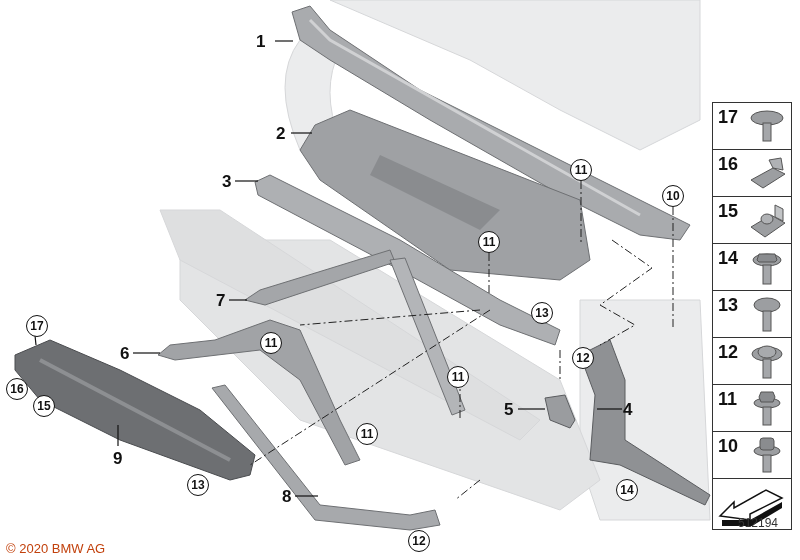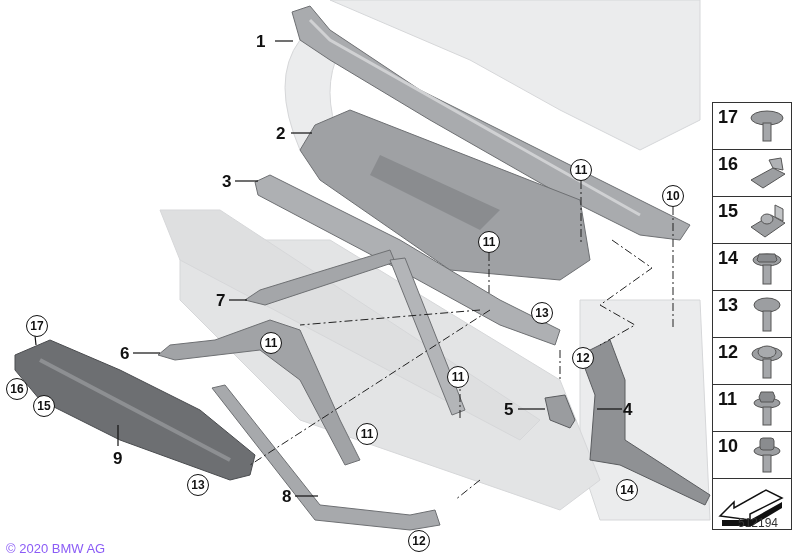--- a/index.html
+++ b/index.html
@@ -6,21 +6,21 @@
   body { width:800px; height:560px; position:relative; overflow:hidden; font-family:"Liberation Sans", sans-serif; }
   #diagram { position:absolute; left:0; top:0; width:800px; height:560px; }
   .lbl { position:absolute; font-weight:bold; font-size:17px; color:#111; line-height:1; }
   .circ { position:absolute; width:22px; height:22px; border:1.5px solid #111; border-radius:50%; background:#fff;
           font-size:12px; font-weight:bold; color:#111; display:flex; align-items:center; justify-content:center; box-sizing:border-box; }
   #legend { position:absolute; left:712px; top:102px; width:80px; }
   .cell { position:relative; height:47px; border:1.5px solid #333; border-bottom:none; background:#fff; box-sizing:border-box; }
   .cell:last-child { border-bottom:1.5px solid #333; height:52px; }
   .cell .num { position:absolute; left:5px; top:4px; font-size:18px; font-weight:bold; color:#111; }
   .cell svg { position:absolute; left:34px; top:4px; }
-  #copyright { position:absolute; left:6px; top:541px; font-size:13px; color:#8b5cf6;text-align:right; }
+  #copyright { position:absolute; left:6px; top:541px; font-size:13px; color:#c2410c;text-align:right; }
   #imgnum { position:absolute; left:738px; top:516px; font-size:12px; color:#333; }
 </style>
 </head>
 <body>
 
 <div id="diagram">
   <svg width="800" height="560" viewBox="0 0 800 560">
 
     <g fill="#ebeced" stroke="#d6d7d9" stroke-width="1">
       <path d="M330 0 L700 0 L700 120 L640 150 L560 110 L470 60 L400 30 Z"></path>

